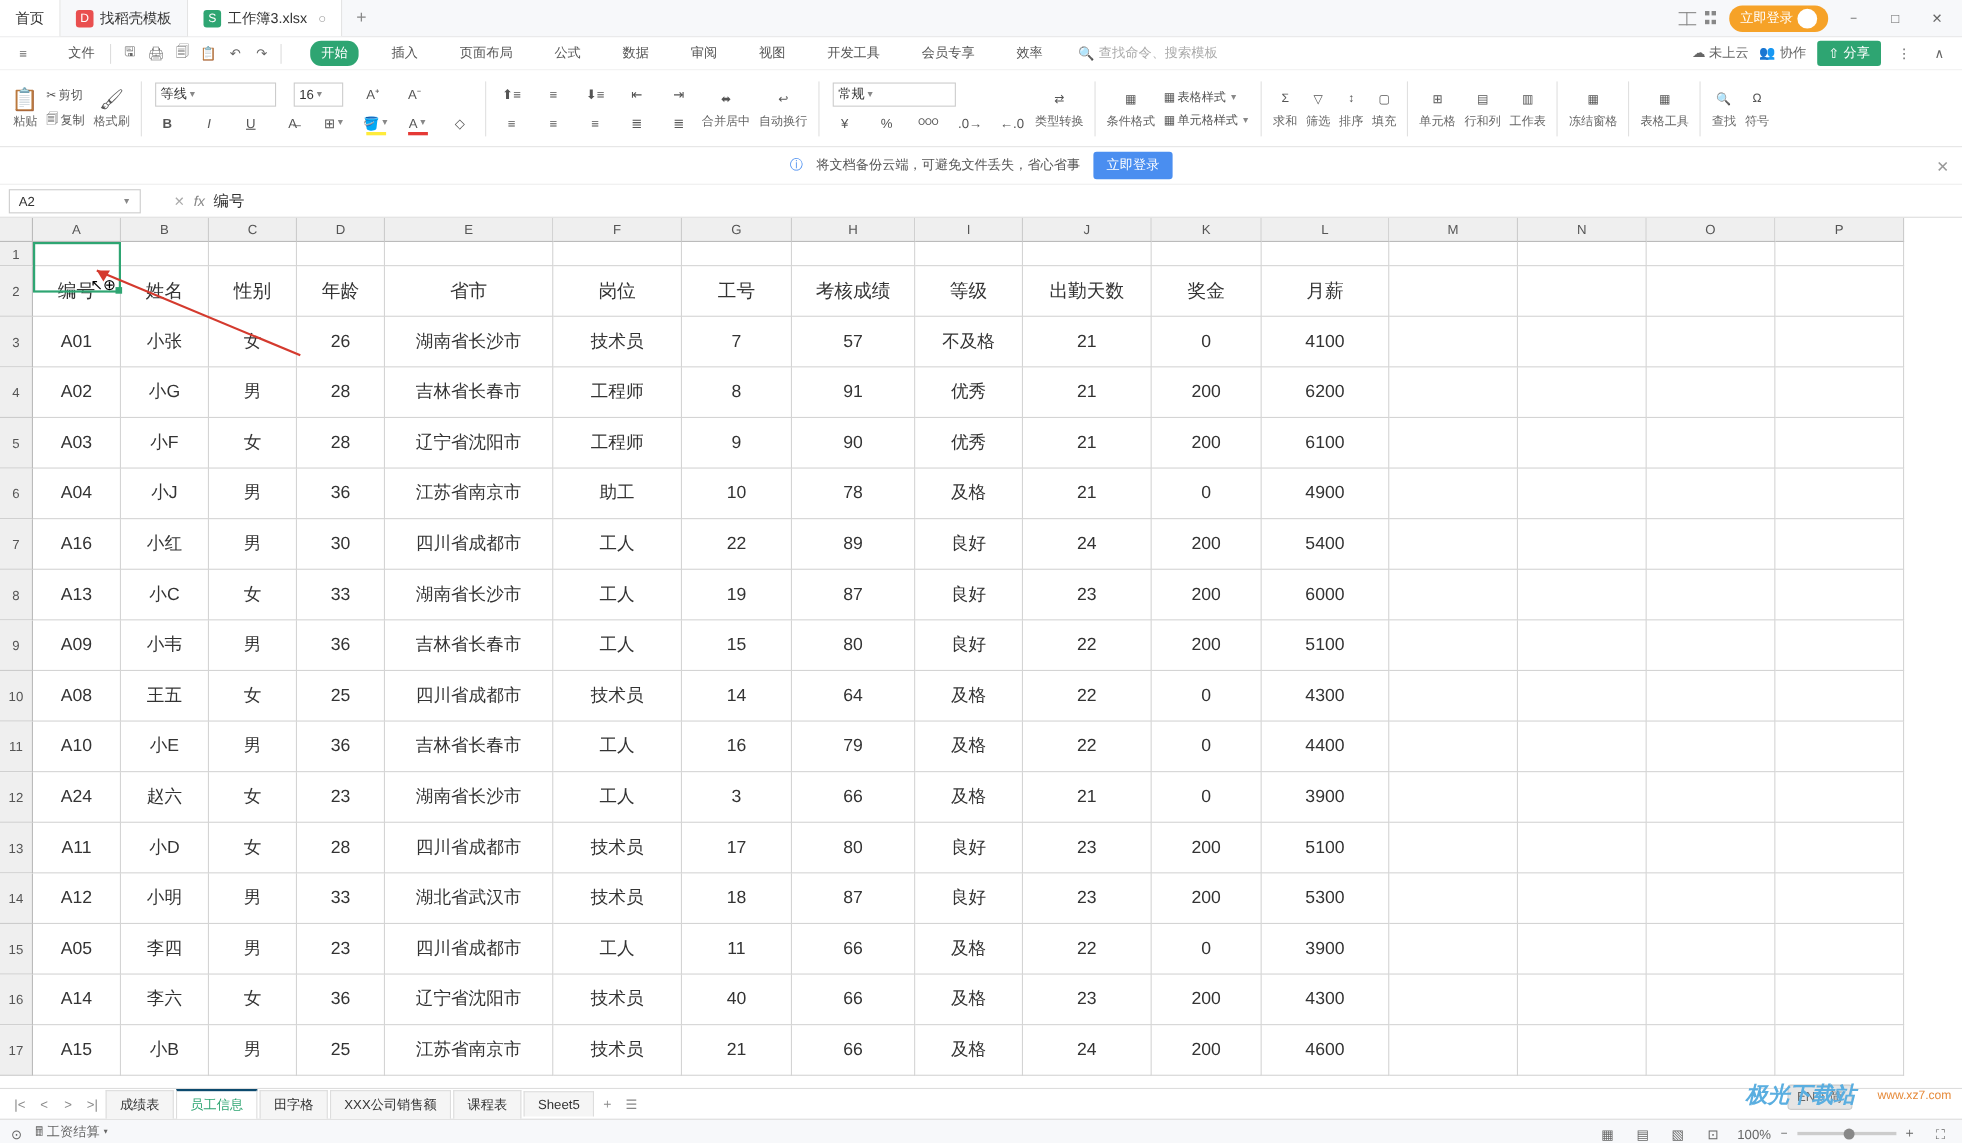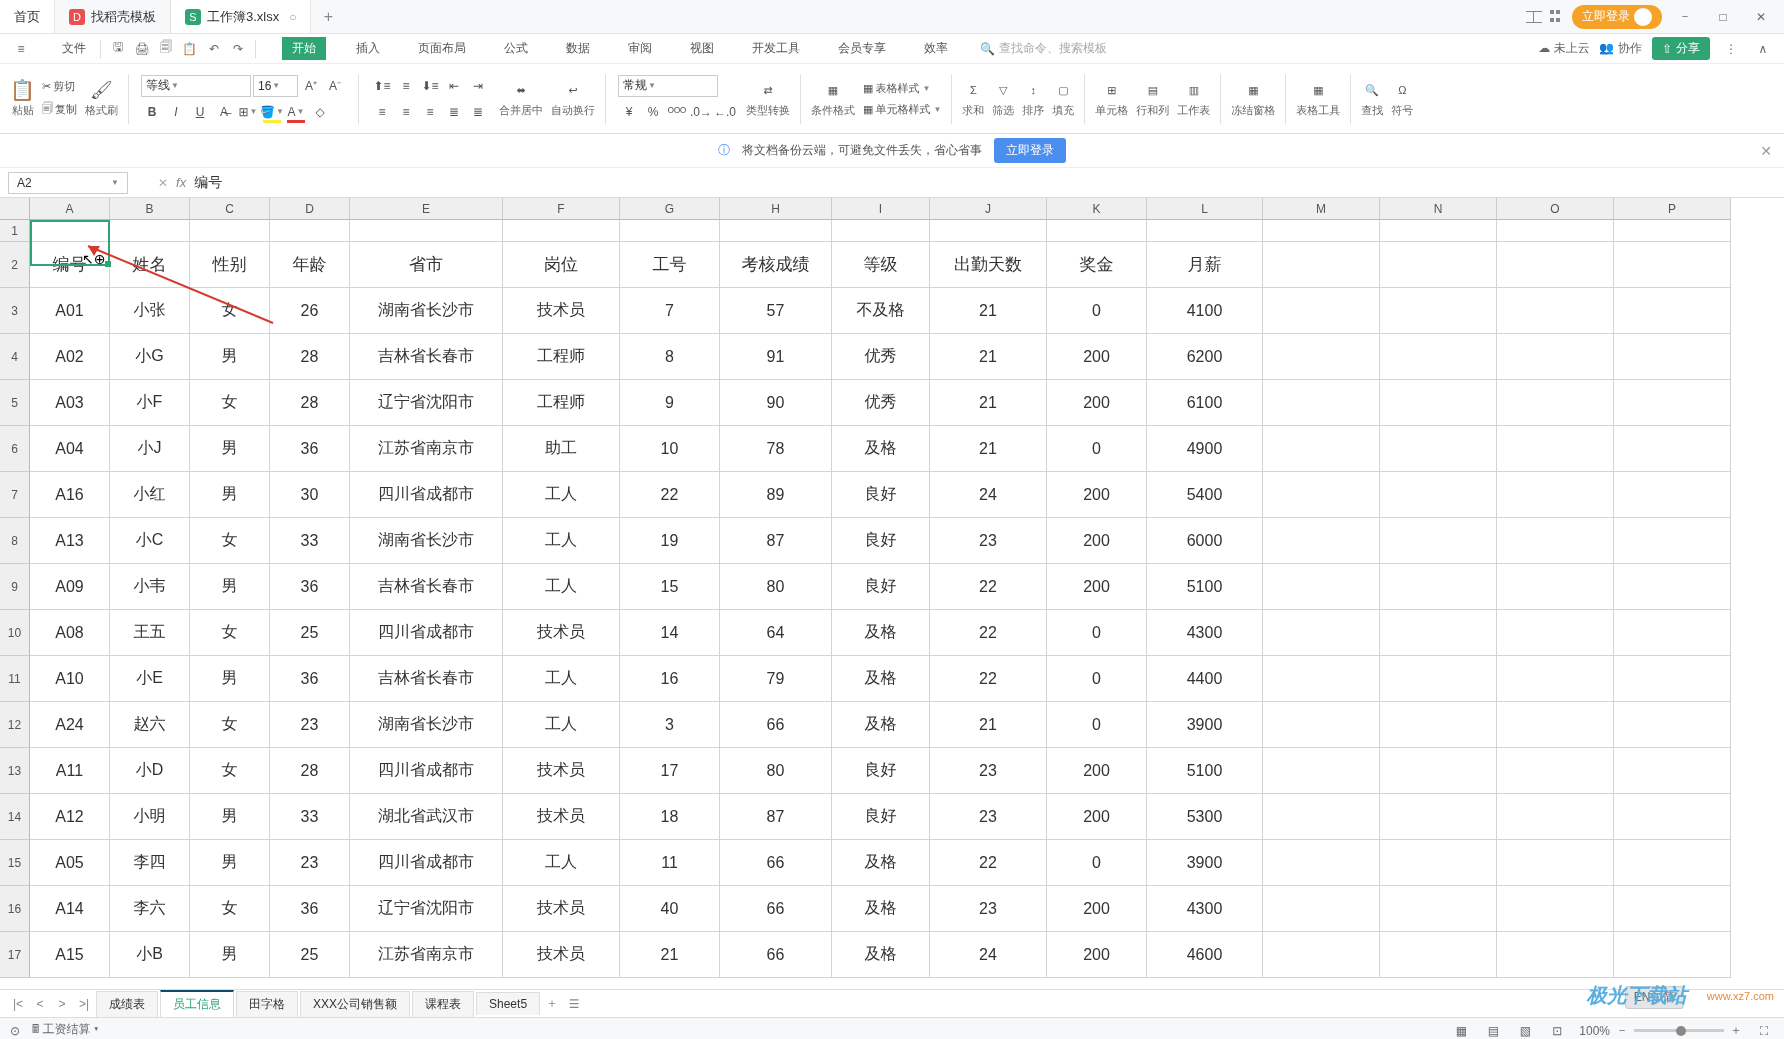--- a/index.html
+++ b/index.html
@@ -17,37 +17,37 @@
 .title-spacer { flex:1; }
 .title-right { display:flex; align-items:center; gap:8px; padding-right:8px; }
 .login-btn { background:#f6a228; color:#fff; padding:3px 10px; border-radius:16px; display:flex; align-items:center; gap:4px; font-size:12px; }
 .login-av { width:18px; height:18px; background:#fff; border-radius:50%; display:inline-block; }
 .win-btn { width:30px; height:30px; display:flex; align-items:center; justify-content:center; color:#666; }
 .sq-ico { display:inline-block; width:14px; height:14px; border:1px solid #888; }
 
 
 .menubar { height:30px; background:#fff; display:flex; align-items:center; padding:0 10px; gap:2px; border-bottom:1px solid #eee; font-size:12px; }
 .menu-item { padding:4px 8px; color:#555; cursor:pointer;margin-left:20px; }
-.menu-item.active { background:#2ea572; color:#fff; border-radius:0; padding:3px 10px; }
+.menu-item.active { background:#2ea572; color:#fff; border-radius:10px; padding:3px 10px; }
 .menu-ico { width:22px; height:22px; display:flex; align-items:center; justify-content:center; color:#666; }
 .menu-sep { width:1px; height:18px; background:#ddd; margin:0 4px; }
 .menu-spacer { flex:1; }
 .search-box { display:flex; align-items:center; gap:4px; color:#aaa; font-size:12px; }
 .menu-right { display:flex; align-items:center; gap:10px; color:#666; }
 .share-btn { background:#2ea572; color:#fff; padding:3px 10px; border-radius:3px; display:flex; align-items:center; gap:4px; }
 
 
 .ribbon { height:70px; background:#fff; border-bottom:1px solid #ddd; display:flex; align-items:center; padding:0 8px; overflow:hidden; }
 .rgrp { display:flex; flex-direction:column; align-items:center; justify-content:center; padding:0 4px; font-size:11px; color:#555; height:100%; }
 .rgrp .lbl { color:#666; margin-top:2px; }
 .rbtn { display:flex; align-items:center; gap:2px; padding:2px 4px; }
 .ico-box { width:22px; height:22px; display:flex; align-items:center; justify-content:center; }
 .vsep { width:1px; height:50px; background:#e0e0e0; margin:0 6px; }
 .font-block { display:flex; flex-direction:column; gap:4px; padding:0 6px; }
-.font-row { display:flex; gap:2px; }
+.font-row { display:flex; gap:16px; }
 .font-sel { border:1px solid #ccc; height:22px; padding:0 4px; font-size:12px; display:flex; align-items:center; }
 .bbtn { width:22px; height:22px; display:flex; align-items:center; justify-content:center; color:#555; }
 .dd { font-size:8px; color:#888; margin-left:1px; }
 
 
 .banner { height:34px; background:#fff; border-bottom:1px solid #eee; display:flex; align-items:center; justify-content:center; gap:12px; font-size:12px; color:#555; position:relative; }
 .banner-ico { color:#4a8ef0; }
 .banner-btn { background:#4a8ef0; color:#fff; padding:4px 12px; border-radius:3px; }
 .banner-close { position:absolute; right:12px; color:#999; font-size:14px; }
 
@@ -225,21 +225,21 @@
       <div class="ico-box">⬌</div>
       <div class="lbl">合并居中</div>
     </div>
   <div class="rgrp">
       <div class="ico-box">↩</div>
       <div class="lbl">自动换行</div>
     </div>
   <div class="vsep"></div>
   <div class="font-block">
     <div class="font-row">
-        <div class="font-sel" style="width:100px">
+        <div class="font-sel" style="width:112px">
           <span>常规</span>
           <span class="dd">▼</span>
         </div>
       </div>
     <div class="font-row">
       <span class="bbtn">¥</span>
       <span class="bbtn">%</span>
       <span class="bbtn">ᴼᴼᴼ</span>
       <span class="bbtn">.0→</span>
       <span class="bbtn">←.0</span>

